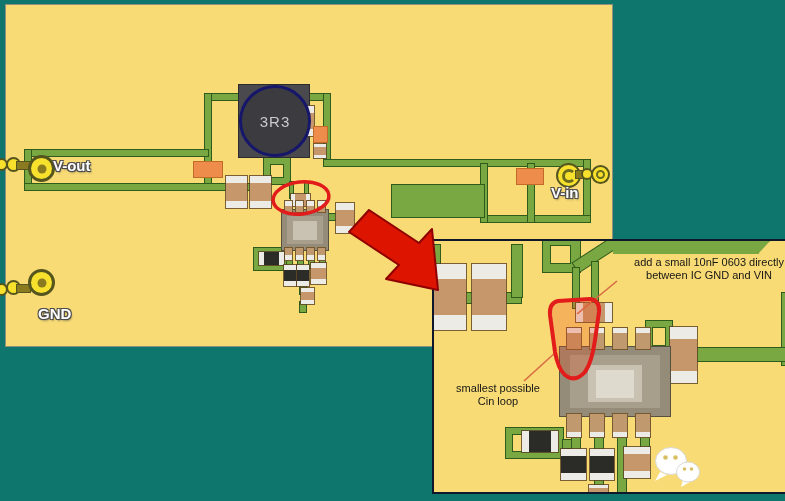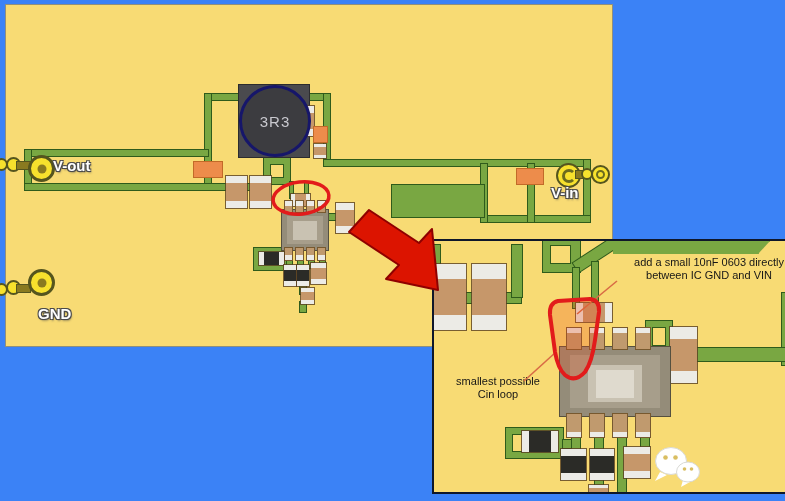--- a/index.html
+++ b/index.html
@@ -1,16 +1,16 @@
 <!DOCTYPE html>
 <html><head>
 <meta charset="utf-8">
 <style>
   html,body{margin:0;padding:0;background:#fff;}
-  .stage{position:relative;width:785px;height:501px;background:#3b82f6;overflow:hidden;
+  .stage{position:relative;width:785px;height:501px;background:#0f766e;overflow:hidden;
          font-family:"Liberation Sans",sans-serif;}
   .abs{position:absolute;}
   
   .board{left:5px;top:4px;width:606px;height:341px;background:#F8DB74;border:1px solid #8F8F7D;}
   
   .tr{position:absolute;background:#79A742;box-shadow:0 0 0 1px #2F5B1B;}
   .trbox{position:absolute;border:6px solid #79A742;background:transparent;
          box-shadow:0 0 0 1px #2F5B1B, inset 0 0 0 1px #2F5B1B;}
   
   .cap{position:absolute;background:#C6976A;box-shadow:0 0 0 1px rgba(88,62,32,.8);}
@@ -183,21 +183,21 @@
     <div class="cap h black" style="left:88px;top:190px;width:36px;height:21px"></div>
     <div class="cap v black" style="left:127px;top:208px;width:25px;height:31px"></div>
     <div class="cap v black" style="left:156px;top:208px;width:24px;height:31px"></div>
     <div class="cap v" style="left:190px;top:206px;width:26px;height:31px"></div>
     <div class="cap v" style="left:155px;top:244px;width:19px;height:12px"></div>
 
     <div class="note" style="left:182px;top:15px;width:186px">
       <div>add a small 10nF 0603 directly</div>
       <div>between IC GND and VIN</div>
     </div>
-    <div class="note" style="left:10px;top:134px;width:108px">
+    <div class="note" style="left:10px;top:141px;width:108px">
       <div>smallest possible</div>
       <div>Cin loop</div>
     </div>
   </div>
 
   <svg class="overlay" width="785" height="501" viewBox="0 0 785 501">
     <ellipse cx="301" cy="198" rx="28" ry="16" transform="rotate(-6 301 198)" fill="none" stroke="#E21B1B" stroke-width="3.5"></ellipse>
     <line x1="617" y1="281" x2="577" y2="314" stroke="#D96B45" stroke-width="1.6"></line>
     <line x1="524" y1="381" x2="556" y2="352" stroke="#D96B45" stroke-width="1.6"></line>
     <path d="M558 301 L590 299 Q600 300 599 312 L595 340 Q592 362 585 372 Q575 383 565 375 Q558 369 555 352 L550 315 Q549 303 558 301 Z" fill="rgba(238,80,30,0.28)" stroke="#E21B1B" stroke-width="4" stroke-linejoin="round"></path>

